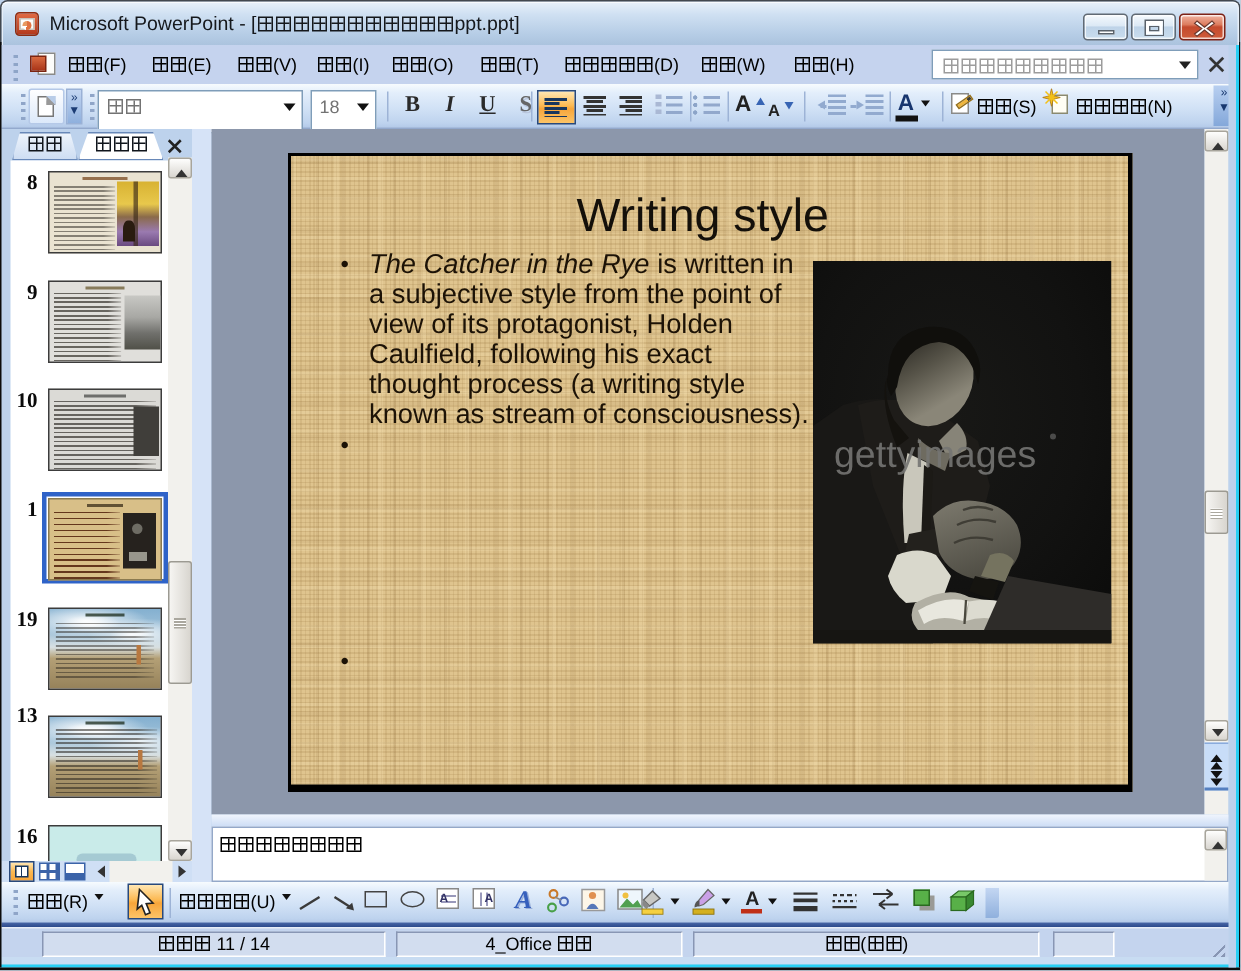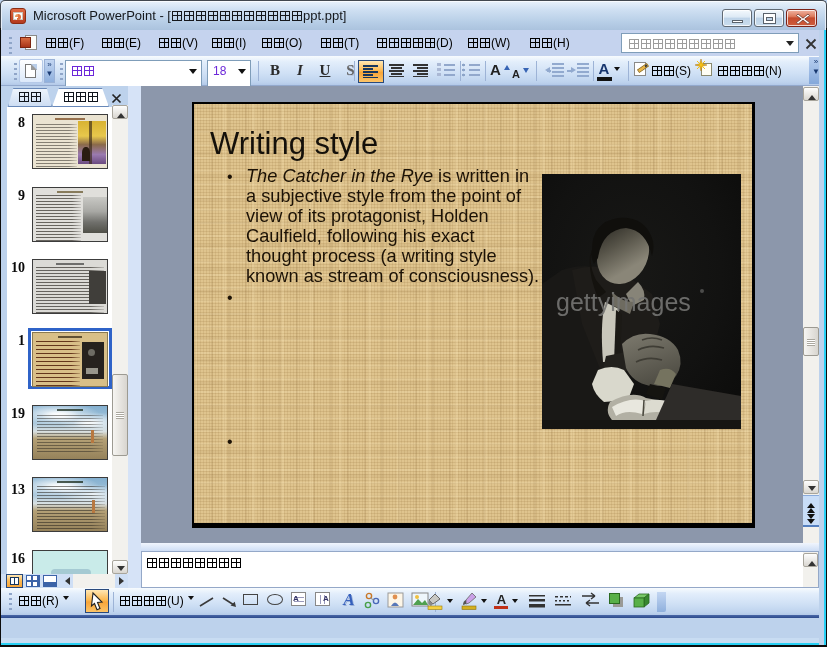--- a/index.html
+++ b/index.html
@@ -42,21 +42,21 @@
 #helpdrop i{position:absolute;left:4px;top:6px;width:0;height:0;border:4px solid transparent;border-top:5px solid #222;}
 #helpx{left:804px;top:6px;width:12px;height:12px;}
 
 #toolbar{left:1px;top:56px;width:825px;height:30px;
  background:linear-gradient(#f7fbfe 0%,#e3eefb 20%,#cfe0f5 60%,#bed3ee 90%,#b3c9e8 100%);
  border-bottom:1px solid #93a9cd;}
 .hdl{position:absolute;top:6px;width:3px;height:18px;
  background:repeating-linear-gradient(0deg,#8fa5c8 0 2px,rgba(0,0,0,0) 2px 5px);}
 .sep{position:absolute;top:5px;width:1px;height:20px;background:#9db3d6;}
 .tbtn{position:absolute;}
-.combo{position:absolute;top:4px;height:29px;background:#fff;border:1px solid #7f9db9;font-size:12px;color:#6d28d9;}
+.combo{position:absolute;top:4px;height:29px;background:#fff;border:1px solid #7f9db9;font-size:12px;color:#737373;}
 .combo > span{position:absolute;left:5px;top:3px;white-space:nowrap;}
 .cdrop{position:absolute;right:1px;top:1px;width:14px;height:17px;background:#fff;}
 .cdrop i{position:absolute;left:3px;top:7px;width:0;height:0;border:4px solid transparent;border-top:5px solid #111;}
 .serifb{font-family:"Liberation Serif",serif;font-size:15px;font-weight:bold;color:#2a2a2a;}
 .alico{position:absolute;left:4px;top:4px;width:15px;height:13px;}
 .selbtn{background:linear-gradient(#ffe7b4,#fcb952 45%,#f7a53a 55%,#fcc468);border:1px solid #29497b;}
 
 .thumb{position:absolute;left:31px;width:76px;height:55px;border:1px solid #3c3c3c;overflow:hidden;}
 .tnum{position:absolute;left:4px;width:20px;text-align:right;font-family:"Liberation Serif",serif;font-weight:bold;font-size:14px;color:#0a0a0a;}
 .txl{position:absolute;background:repeating-linear-gradient(0deg,rgba(40,36,30,.65) 0 1px,rgba(0,0,0,0) 1px 3px);-webkit-mask:linear-gradient(90deg,#000 80%,rgba(0,0,0,.25));mask:linear-gradient(90deg,#000 80%,rgba(0,0,0,.25));}
@@ -234,21 +234,21 @@
    </div>
   </div>
   <div class="tnum" style="top:320px;">19</div>
   <div class="thumb" style="top:319px;background:radial-gradient(ellipse 60px 16px at 24px 8px,rgba(255,255,255,.95),rgba(255,255,255,0) 70%),radial-gradient(ellipse 50px 14px at 60px 16px,rgba(255,255,255,.8),rgba(255,255,255,0) 70%),linear-gradient(180deg,#84b0d0 0%,#a4c4da 30%,#d8e0e2 48%,#b4a076 62%,#96825a 100%);">
    <div class="abs" style="left:8px;top:4px;width:40px;height:12px;background:radial-gradient(ellipse,rgba(255,255,255,.9),rgba(255,255,255,0) 70%);"></div>
    <div class="abs" style="left:40px;top:12px;width:30px;height:10px;background:radial-gradient(ellipse,rgba(255,255,255,.8),rgba(255,255,255,0) 70%);"></div>
    <div class="ttitle" style="width:26px;background:#1a2a1a;"></div>
    <div class="txl" style="left:4px;top:8px;width:66px;height:38px;opacity:.75;"></div>
    <div class="abs" style="left:58px;top:24px;width:2.5px;height:13px;background:#b87840;"></div>
   </div>
-  <div class="tnum" style="top:396px;">13</div>
+  <div class="tnum" style="top:384px;">13</div>
   <div class="thumb" style="top:391px;background:radial-gradient(ellipse 60px 16px at 24px 8px,rgba(255,255,255,.95),rgba(255,255,255,0) 70%),radial-gradient(ellipse 50px 14px at 60px 16px,rgba(255,255,255,.8),rgba(255,255,255,0) 70%),linear-gradient(180deg,#84b0d0 0%,#a4c4da 30%,#d8e0e2 48%,#b4a076 62%,#96825a 100%);">
    <div class="abs" style="left:10px;top:3px;width:44px;height:12px;background:radial-gradient(ellipse,rgba(255,255,255,.9),rgba(255,255,255,0) 70%);"></div>
    <div class="ttitle" style="width:26px;background:#1a2a1a;"></div>
    <div class="txl" style="left:4px;top:7px;width:68px;height:44px;opacity:.85;"></div>
    <div class="abs" style="left:59px;top:22px;width:2.5px;height:13px;background:#b87840;"></div>
   </div>
   <div class="tnum" style="top:465px;">16</div>
   <div class="thumb" style="top:464px;background:#c9ebe9;">
    <div class="abs" style="left:18px;top:18px;width:40px;height:8px;background:rgba(130,170,190,.5);border-radius:4px;"></div>
   </div>
@@ -272,21 +272,21 @@
         <i style="position:absolute;top:3px;left:4px;width:0;height:0;border:4px solid transparent;border-right:5px solid #333;"></i>
       </div>
   <div class="abs" style="left:72px;top:488px;width:42px;height:14px;background:#f2f1ed;"></div>
   <div class="abs" style="left:113px;top:488px;width:14px;height:14px;">
         <i style="position:absolute;top:3px;left:5px;width:0;height:0;border:4px solid transparent;border-left:5px solid #333;"></i>
       </div>
  </div>
  <div class="abs" style="left:128px;top:86px;width:13px;height:502px;background:#d6e3f7;"></div>
  <div class="abs" style="left:141px;top:86px;width:662px;height:457px;background:#8c97ab;"></div>
  <div class="abs" id="slide">
-  <div class="abs" style="left:0px;top:22px;width:549px;font-size:31px;color:#14100a;padding-left:16px;">Writing style</div>
+  <div class="abs" style="left:0px;top:22px;width:549px;text-align:center;font-size:31px;color:#14100a;">Writing style</div>
   <span class="blt" style="left:33px;top:64px;">•</span>
   <div class="para" style="left:52px;top:62px;"><i>The Catcher in the Rye</i> is written in<br>a subjective style from the point of<br>view of its protagonist, Holden<br>Caulfield, following his exact<br>thought process (a writing style<br>known as stream of consciousness).</div>
   <span class="blt" style="left:33px;top:185px;">•</span>
   <span class="blt" style="left:33px;top:329px;">•</span>
   <div class="abs" style="left:348px;top:70px;width:199px;height:255px;">
    <svg width="199" height="255" viewBox="0 0 199 255">
     <defs>
     <radialGradient id="vig" cx="45%" cy="40%" r="75%">
               <stop offset="0%" stop-color="#181816"></stop>
               <stop offset="60%" stop-color="#121211"></stop>
@@ -431,20 +431,27 @@
         <div style="position:absolute;left:2px;top:1px;width:11px;height:11px;background:#58b048;border:1px solid #2a6a20;"></div>
       </div>
   <div class="tbtn" style="left:630px;top:3px;width:22px;height:19px;"><svg width="22" height="19">
           <path d="M3 7 L8 3 L18 3 L13 7 Z" fill="#78c868" stroke="#2a6a20" stroke-width="0.8"></path>
           <path d="M13 7 L18 3 L18 12 L13 16 Z" fill="#388830" stroke="#2a6a20" stroke-width="0.8"></path>
           <rect x="3" y="7" width="10" height="9" fill="#58b048" stroke="#2a6a20" stroke-width="0.8"></rect>
         </svg></div>
   <div class="tbtn" style="left:656px;top:4px;width:9px;height:20px;background:linear-gradient(#c3d6f2,#8fb0dd);border-radius:0 0 2px 0;"></div>
  </div>
  <div class="abs" style="left:1px;top:615px;width:825px;height:3px;background:linear-gradient(#4a68a8,#2c4a8c);"></div>
+ <div class="abs" id="statusbar" style="left:1px;top:618px;width:825px;height:20px;background:#c4d4ee;border-top:1px solid #e8eef8;font-size:12px;color:#000;">
+  <div class="abs" style="left:27px;top:2px;width:229px;height:17px;background:#d2ddef;border:1px solid;border-color:#8896b4 #fff #fff #8896b4;text-align:center;line-height:15px;"><span class="g"></span><span class="g"></span><span class="g"></span> 11 / 14</div>
+  <div class="abs" style="left:263px;top:2px;width:191px;height:17px;background:#d2ddef;border:1px solid;border-color:#8896b4 #fff #fff #8896b4;text-align:center;line-height:15px;">4_Office <span class="g"></span><span class="g"></span></div>
+  <div class="abs" style="left:461px;top:2px;width:231px;height:17px;background:#d2ddef;border:1px solid;border-color:#8896b4 #fff #fff #8896b4;text-align:center;line-height:15px;"><span class="g"></span><span class="g"></span>(<span class="g"></span><span class="g"></span>)</div>
+  <div class="abs" style="left:701px;top:2px;width:41px;height:17px;background:#d2ddef;border:1px solid;border-color:#8896b4 #fff #fff #8896b4;"></div>
+  <div class="abs" style="left:806px;top:9px;width:10px;height:10px;background:repeating-linear-gradient(135deg,#8896b4 0 1.5px,rgba(0,0,0,0) 1.5px 4px);clip-path:polygon(100% 0,100% 100%,0 100%);"></div>
+ </div>
  <div class="abs" style="left:1px;top:638px;width:825px;height:5px;background:#c8dcf2;"></div>
  <div class="abs" style="left:0px;top:643px;width:827px;height:1.5px;background:#28d0f4;"></div>
  <div class="abs" style="left:0px;top:644.5px;width:827px;height:2.5px;background:#0c0c0c;"></div>
  <div class="abs" style="left:819px;top:30px;width:5px;height:615px;background:#bdd2ec;"></div>
  <div class="abs" style="left:824px;top:30px;width:1.5px;height:614px;background:#28d0f4;"></div>
  <div class="abs" style="left:825.5px;top:28px;width:1.5px;height:617px;background:#0c0c0c;"></div>
  <div class="abs" style="left:0px;top:28px;width:1px;height:617px;background:#0c0c0c;"></div>
 </div>
 
 </body></html>

